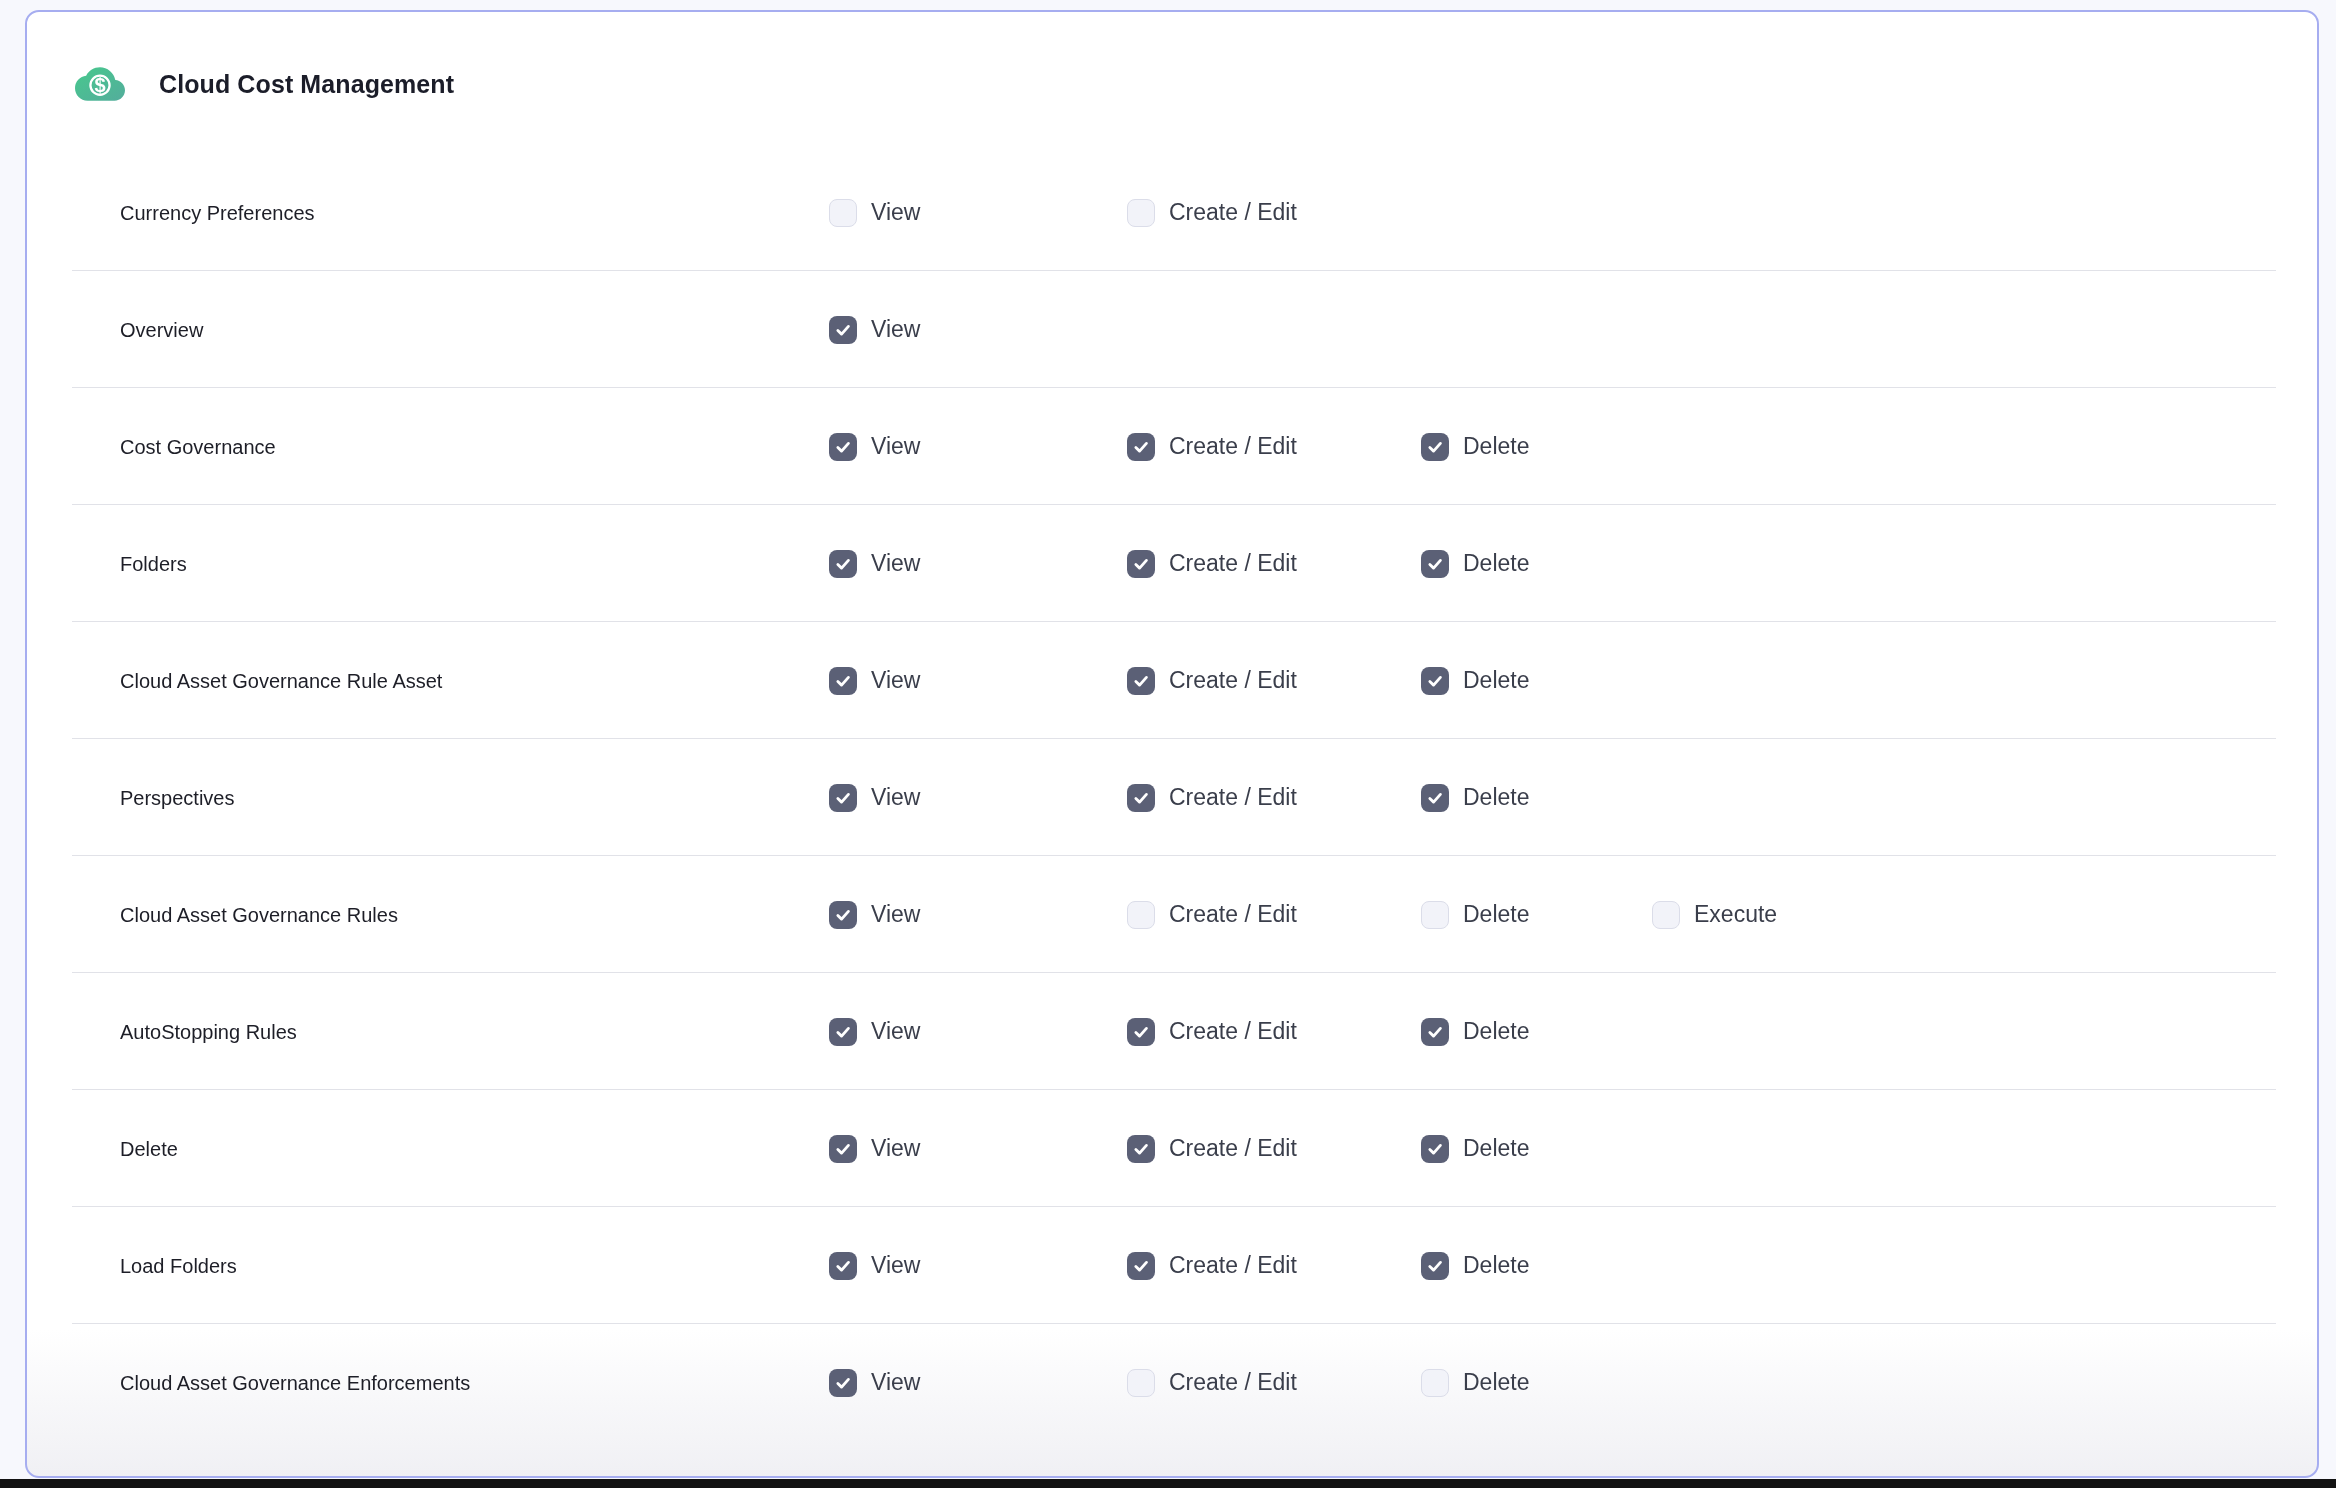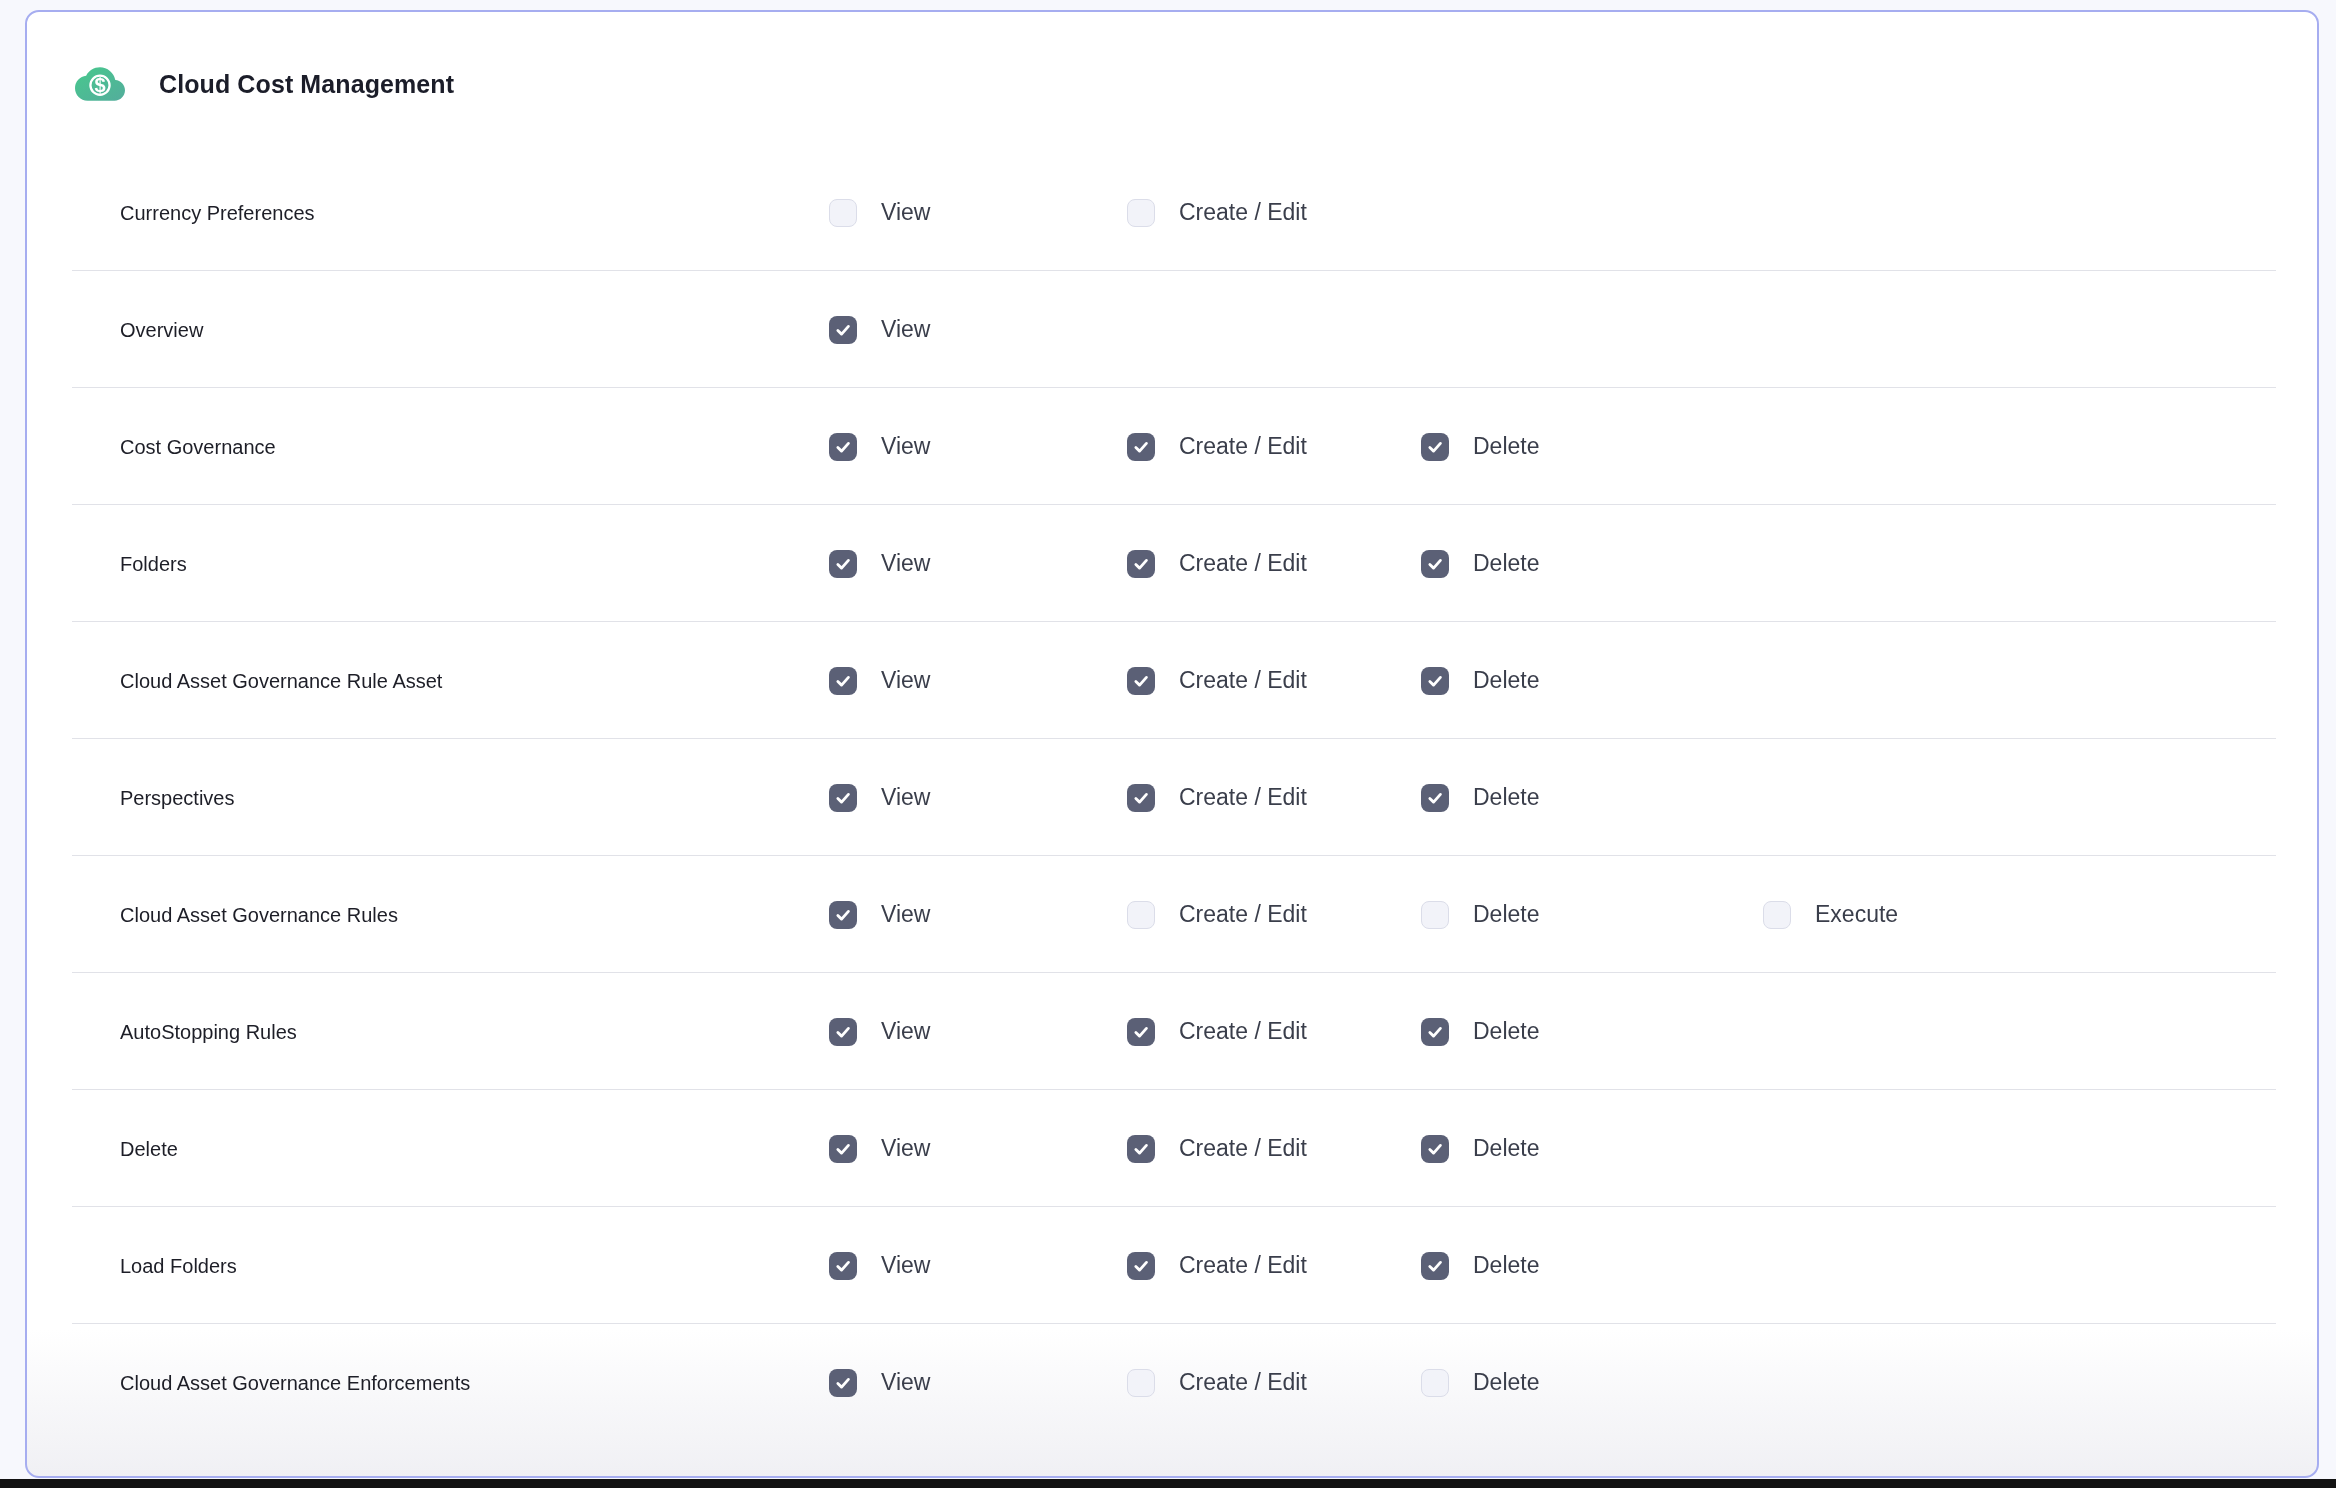--- a/index.html
+++ b/index.html
@@ -75,21 +75,21 @@
     color: var(--row-label, #1d1e27);
     white-space: nowrap;
     margin-left: 10px;
   }
   .perm {
     position: absolute;
     top: 50%;
     transform: translateY(-50%);
     display: flex;
     align-items: center;
-    gap: 24px;
+    gap: 14px;
     white-space: nowrap;
   }
   .checkbox {
     width: 28px;
     height: 28px;
     box-sizing: border-box;
     border-radius: 8px;
     display: inline-flex;
     align-items: center;
     justify-content: center;
@@ -279,21 +279,21 @@
           <span class="perm-label">View</span>
         </div>
         <div class="perm" style="left: 1100px;">
           <span class="checkbox unchecked"></span>
           <span class="perm-label">Create / Edit</span>
         </div>
         <div class="perm" style="left: 1394px;">
           <span class="checkbox unchecked"></span>
           <span class="perm-label">Delete</span>
         </div>
-        <div class="perm" style="left: 1736px;">
+        <div class="perm" style="left: 1625px;">
           <span class="checkbox unchecked"></span>
           <span class="perm-label">Execute</span>
         </div>
       </div>
       <div class="perm-row">
         <div class="row-label">AutoStopping Rules</div>
         <div class="perm" style="left: 802px;">
           <span class="checkbox checked">
             <svg width="18" height="18" viewBox="0 0 14 14">
               <path d="M3 7.4 L5.9 10.2 L11.2 4.2" fill="none" stroke="#ffffff" stroke-width="2.2" stroke-linecap="round" stroke-linejoin="round"></path>

